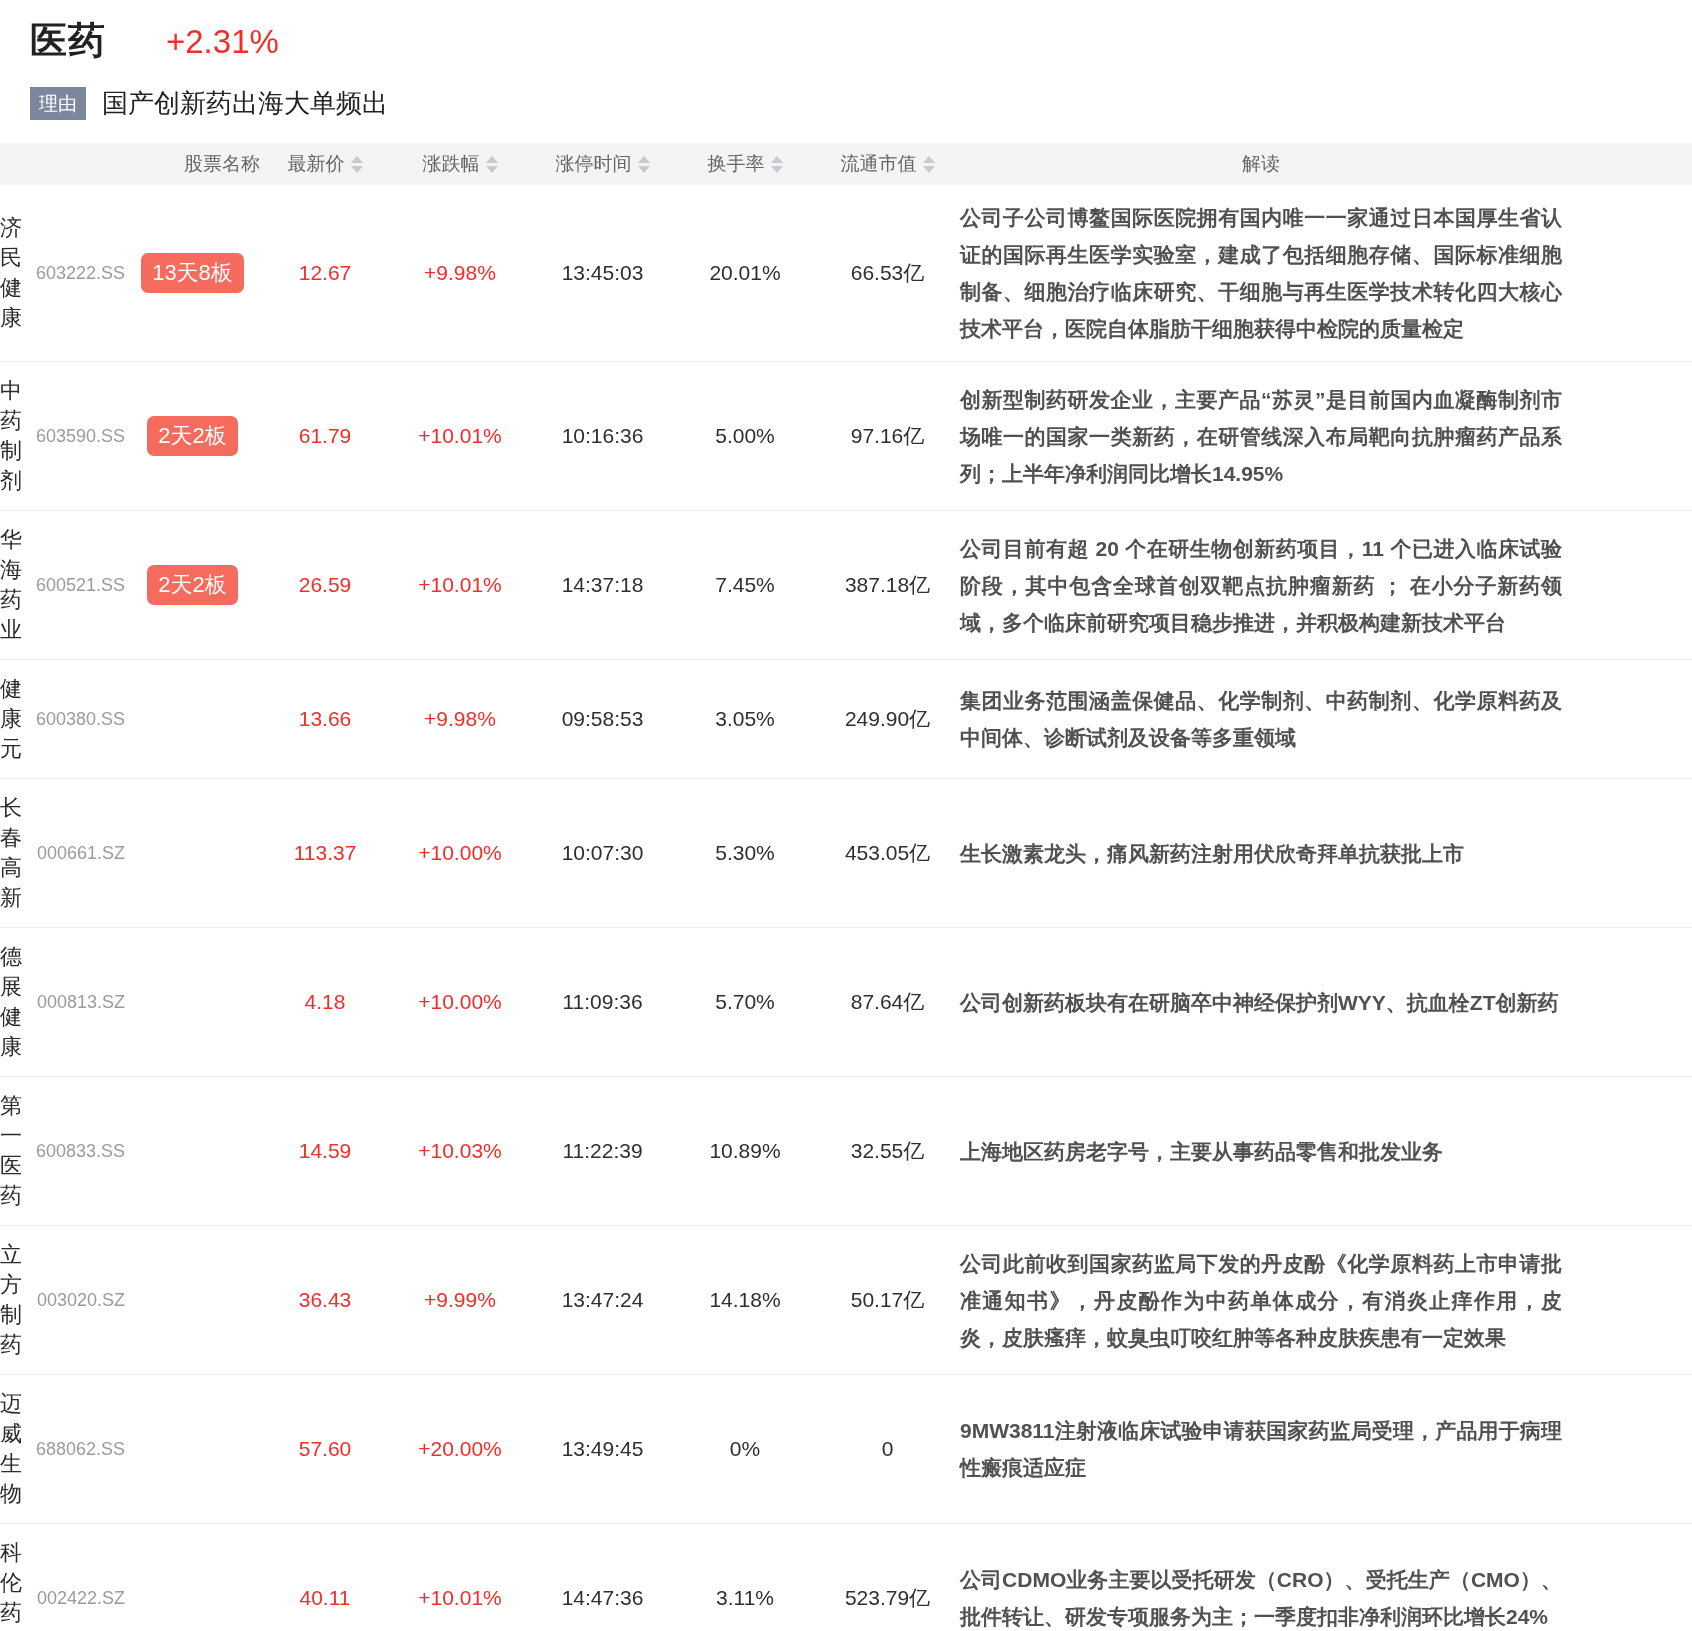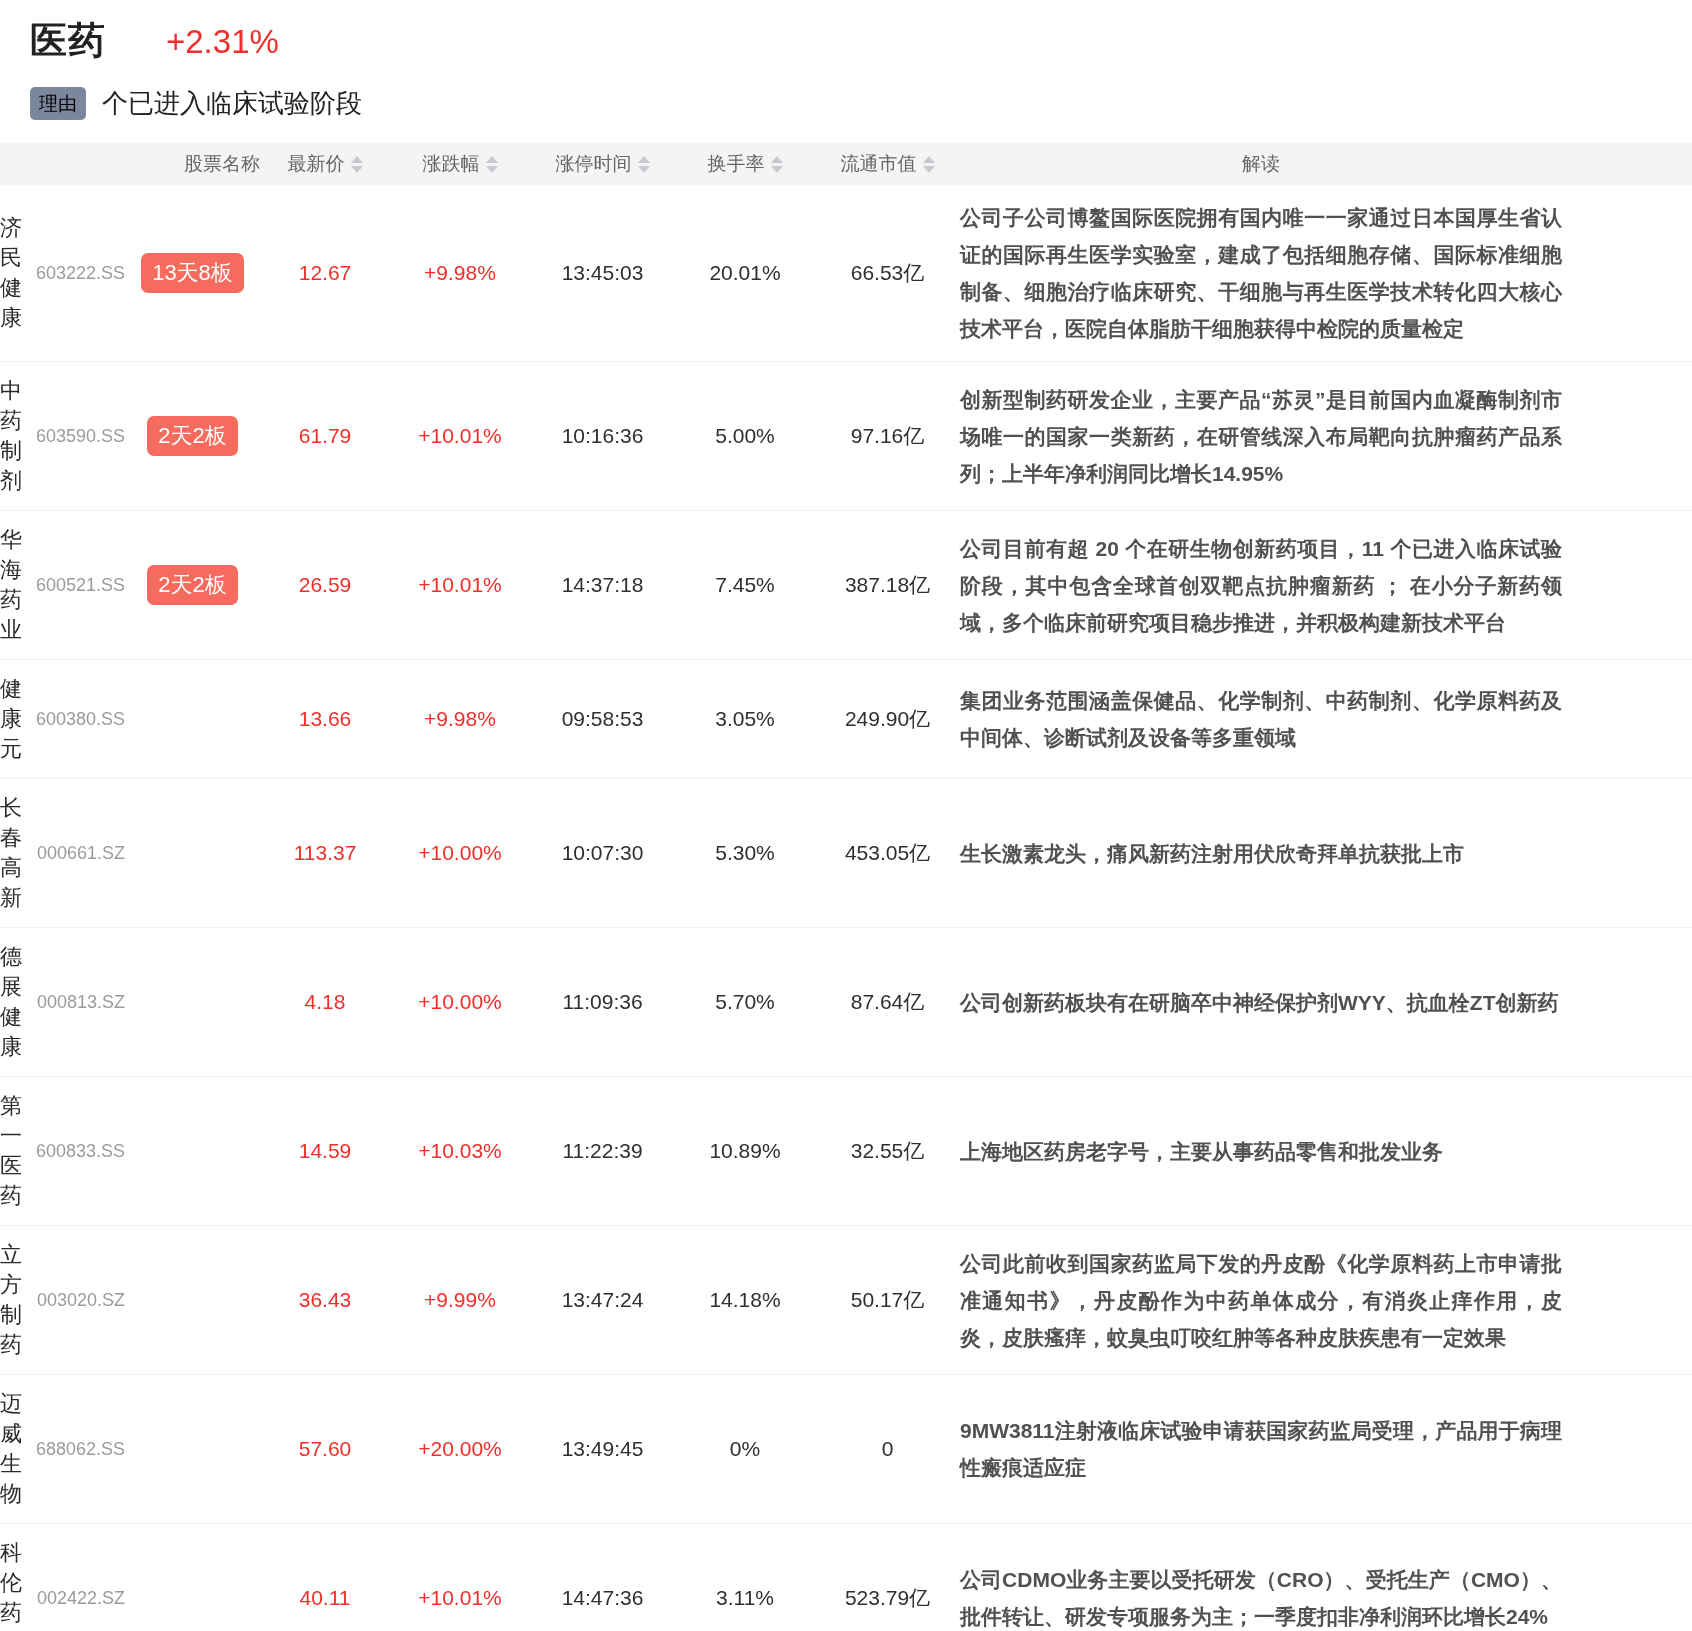--- a/index.html
+++ b/index.html
@@ -18,22 +18,22 @@
     width:1692px;height:1631px;overflow:hidden;background:#fff;
     font-family:"Liberation Sans","DejaVu Sans",sans-serif;color:var(--text-dark);
   }
   
   .page-header{padding:16px 30px 0 30px;}
   .sector-line{display:flex;align-items:baseline;}
   .sector-name{font-size:37px;font-weight:700;color:#222;letter-spacing:1px;}
   .sector-change{font-size:33px;color:var(--red);margin-left:60px;font-weight:400;text-align:right;}
   .reason-line{margin-top:20px;display:flex;align-items:center;}
   .reason-badge{
-    background:var(--reason-bg);color:#000000;font-size:19px;line-height:1;
-    padding:7px 9px;border-radius:5px;flex:0 0 auto;
+    background:var(--reason-bg);color:#ffffff;font-size:19px;line-height:1;
+    padding:7px 9px;border-radius:0;flex:0 0 auto;
   }
   .reason-text{font-size:26px;color:#222;margin-left:16px;}
   
   .thead{
     margin-top:22px;background:var(--head-bg);height:42px;
     display:grid;grid-template-columns:260px 130px 140px 145px 140px 145px 1fr;
     align-items:center;font-size:19px;color:#666;
   }
   .thead .th{display:flex;align-items:center;justify-content:center;}
   .thead .th.first{justify-content:flex-end;padding-left:30px;}
@@ -65,21 +65,21 @@
 </head>
 <body>
 
 <div class="page-header">
   <div class="sector-line">
     <span class="sector-name">医药</span>
     <span class="sector-change">+2.31%</span>
   </div>
   <div class="reason-line">
     <span class="reason-badge">理由</span>
-    <span class="reason-text">个已进入临床试验阶段</span>
+    <span class="reason-text">国产创新药出海大单频出</span>
   </div>
 </div>
 
 <div class="thead">
   <div class="th first">
     <span>股票名称</span>
   </div>
   <div class="th">
     <span>最新价</span>
     <span class="sort">

